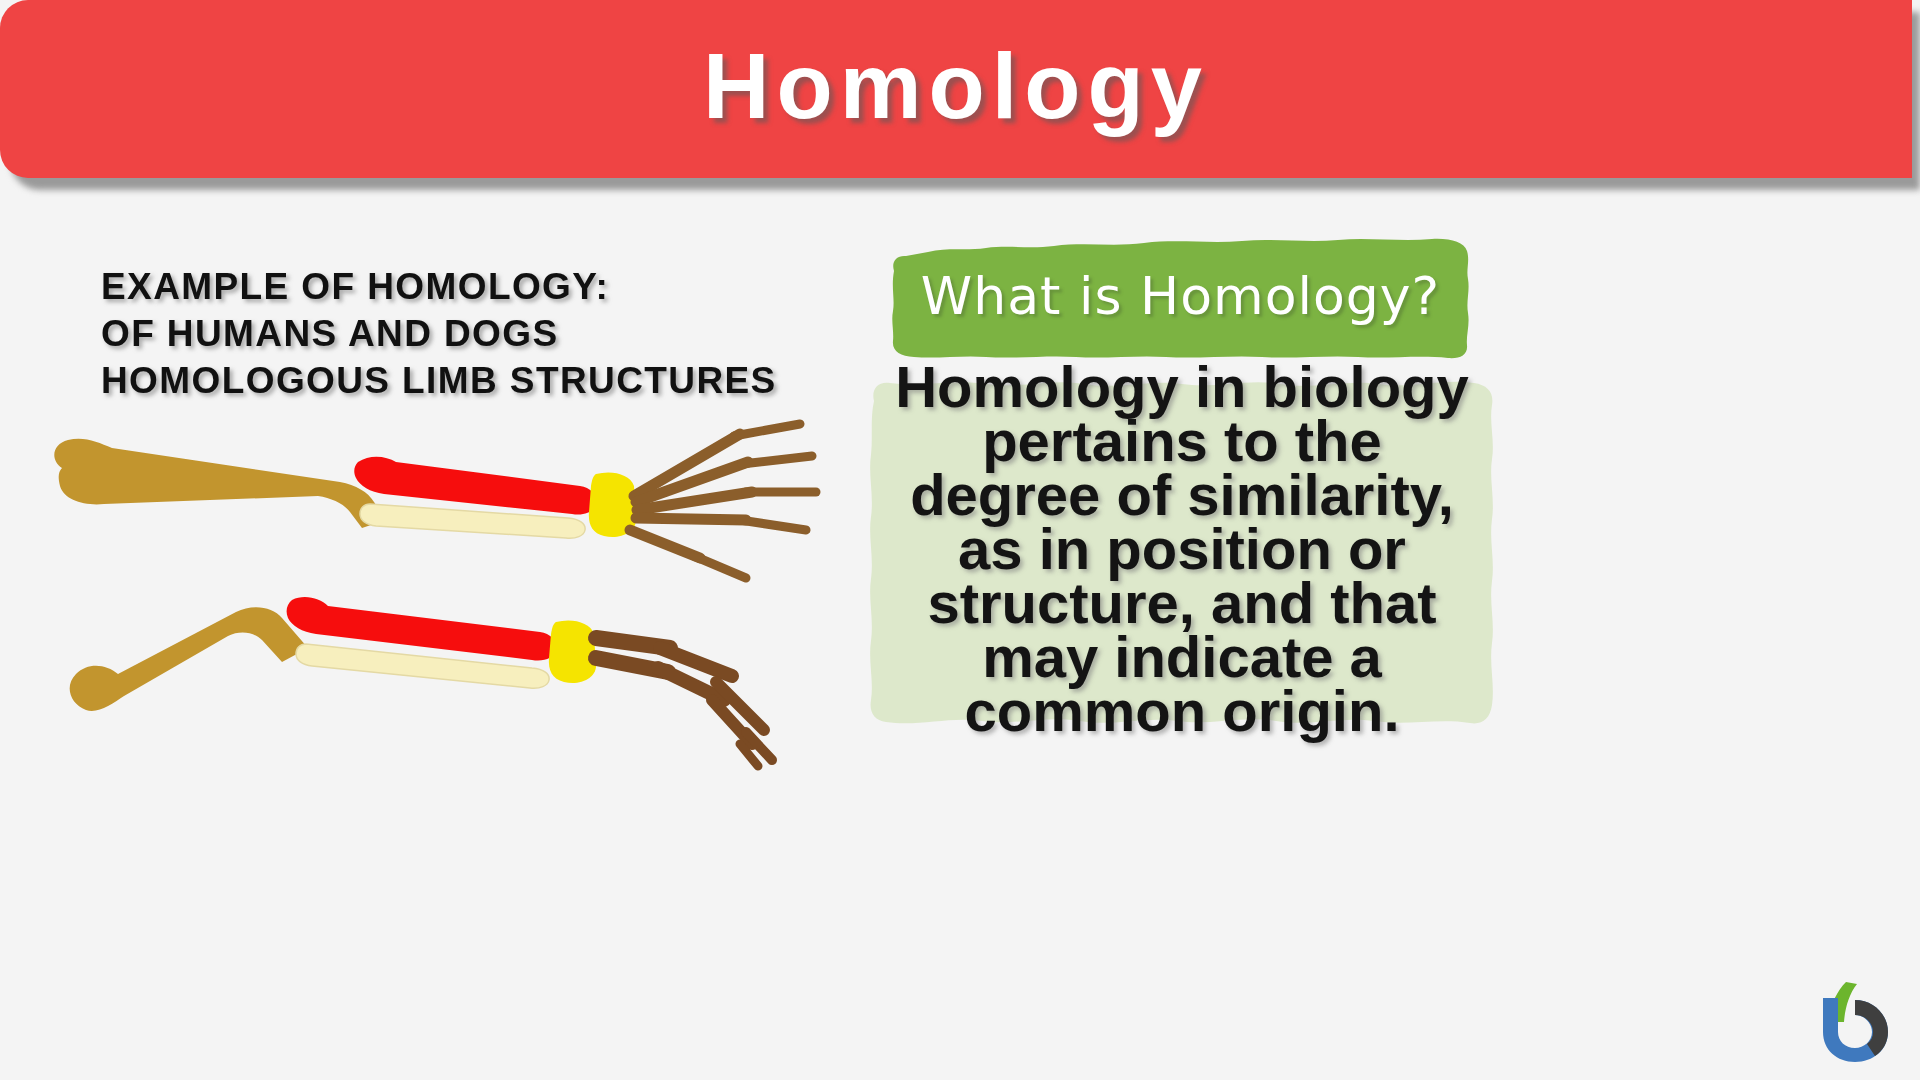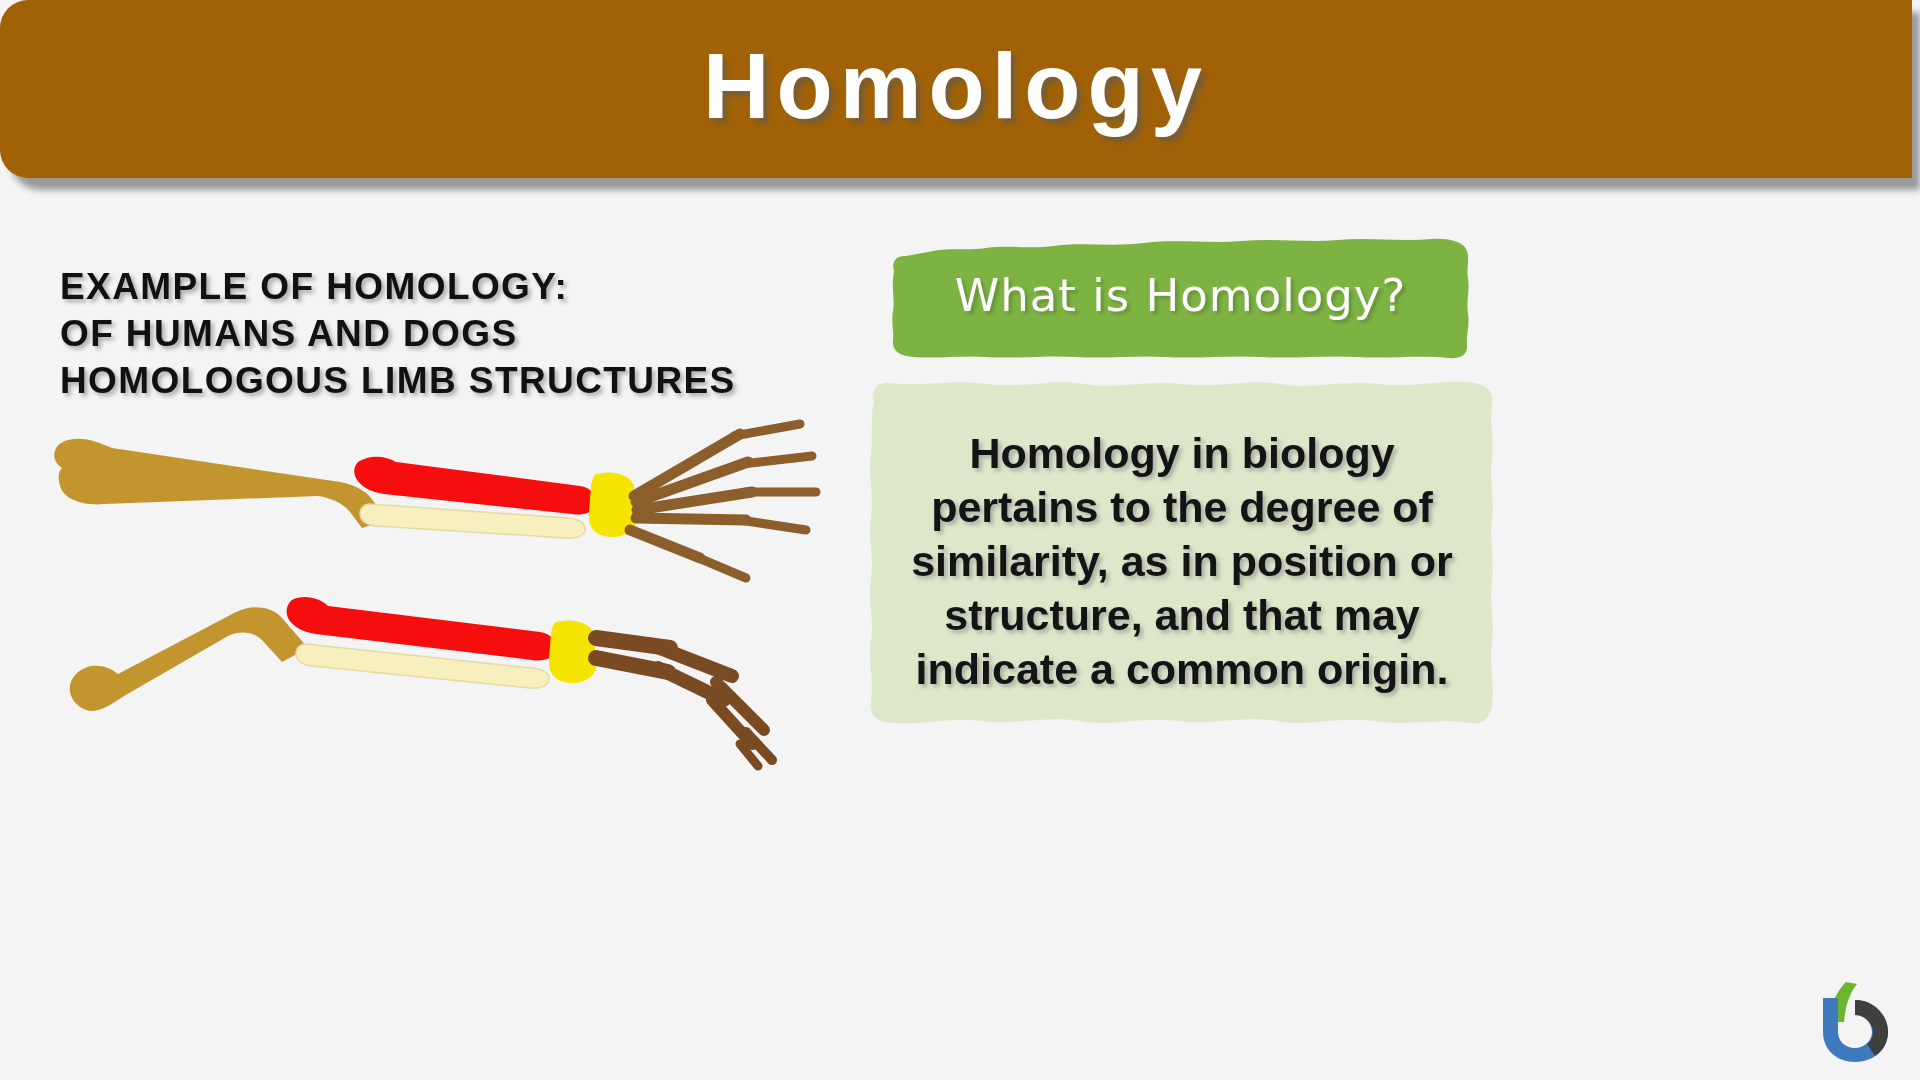--- a/index.html
+++ b/index.html
@@ -32,21 +32,21 @@
     background: #9a9a9a;
     border-radius: 30px 0 0 30px;
     filter: blur(3px);
   }
   .header-banner {
     position: absolute;
     left: 0px;
     top: 0px;
     width: 1912px;
     height: 178px;
-    background: #a16207;
+    background: #ef4444;
     border-radius: 28px 0 0 28px;
     display: flex;
     align-items: center;
     justify-content: center;
   }
   .header-title {
     color: #ffffff;
     font-size: 92px;
     font-weight: bold;
     letter-spacing: 7px;
@@ -63,21 +63,21 @@
     top: 263px;
     width: 840px;
     color: #111111;
     font-size: 37px;
     font-weight: bold;
     line-height: 47px;
     letter-spacing: 1.4px;
     text-transform: uppercase;
     text-shadow: 3px 3px 4px rgba(120,120,120,0.6);
   }
-  .left-heading .hl { display: block; white-space: nowrap; }
+  .left-heading .hl { display: block; white-space: nowrap; margin-left: 41px; }
 
   
   .limbs {
     position: absolute;
     left: 40px;
     top: 400px;
     width: 820px;
     height: 390px;
   }
 
@@ -90,47 +90,47 @@
     height: 123px;
   }
   .green-banner .gb-title {
     position: absolute;
     left: 0; top: 0;
     width: 585px; height: 123px;
     display: flex;
     align-items: center;
     justify-content: center;
     color: #ffffff;
-    font-size: 45px;
+    font-size: 52px;
     font-weight: normal;
     font-family: "DejaVu Sans", sans-serif;
     letter-spacing: 1px;
     text-shadow: 3px 3px 3px rgba(80,110,50,0.45);
     padding-bottom: 6px;
     box-sizing: border-box;
   }
 
   
   .def-box {
     position: absolute;
     left: 866px;
     top: 375px;
     width: 632px;
     height: 354px;
   }
   .def-text {
     position: absolute;
-    left: 0; top: 12px;
+    left: 0; top: 0;
     width: 632px; height: 354px;
     display: flex;
     align-items: center;
     justify-content: center;
     text-align: center;
     color: #141414;
-    font-size: 43px;
+    font-size: 58px;
     font-weight: bold;
     line-height: 54px;
     letter-spacing: 0px;
     text-shadow: 3px 3px 4px rgba(125,125,125,0.55);
     padding: 4px 22px 10px 22px;
     box-sizing: border-box;
   }
 
   
   .logo {

